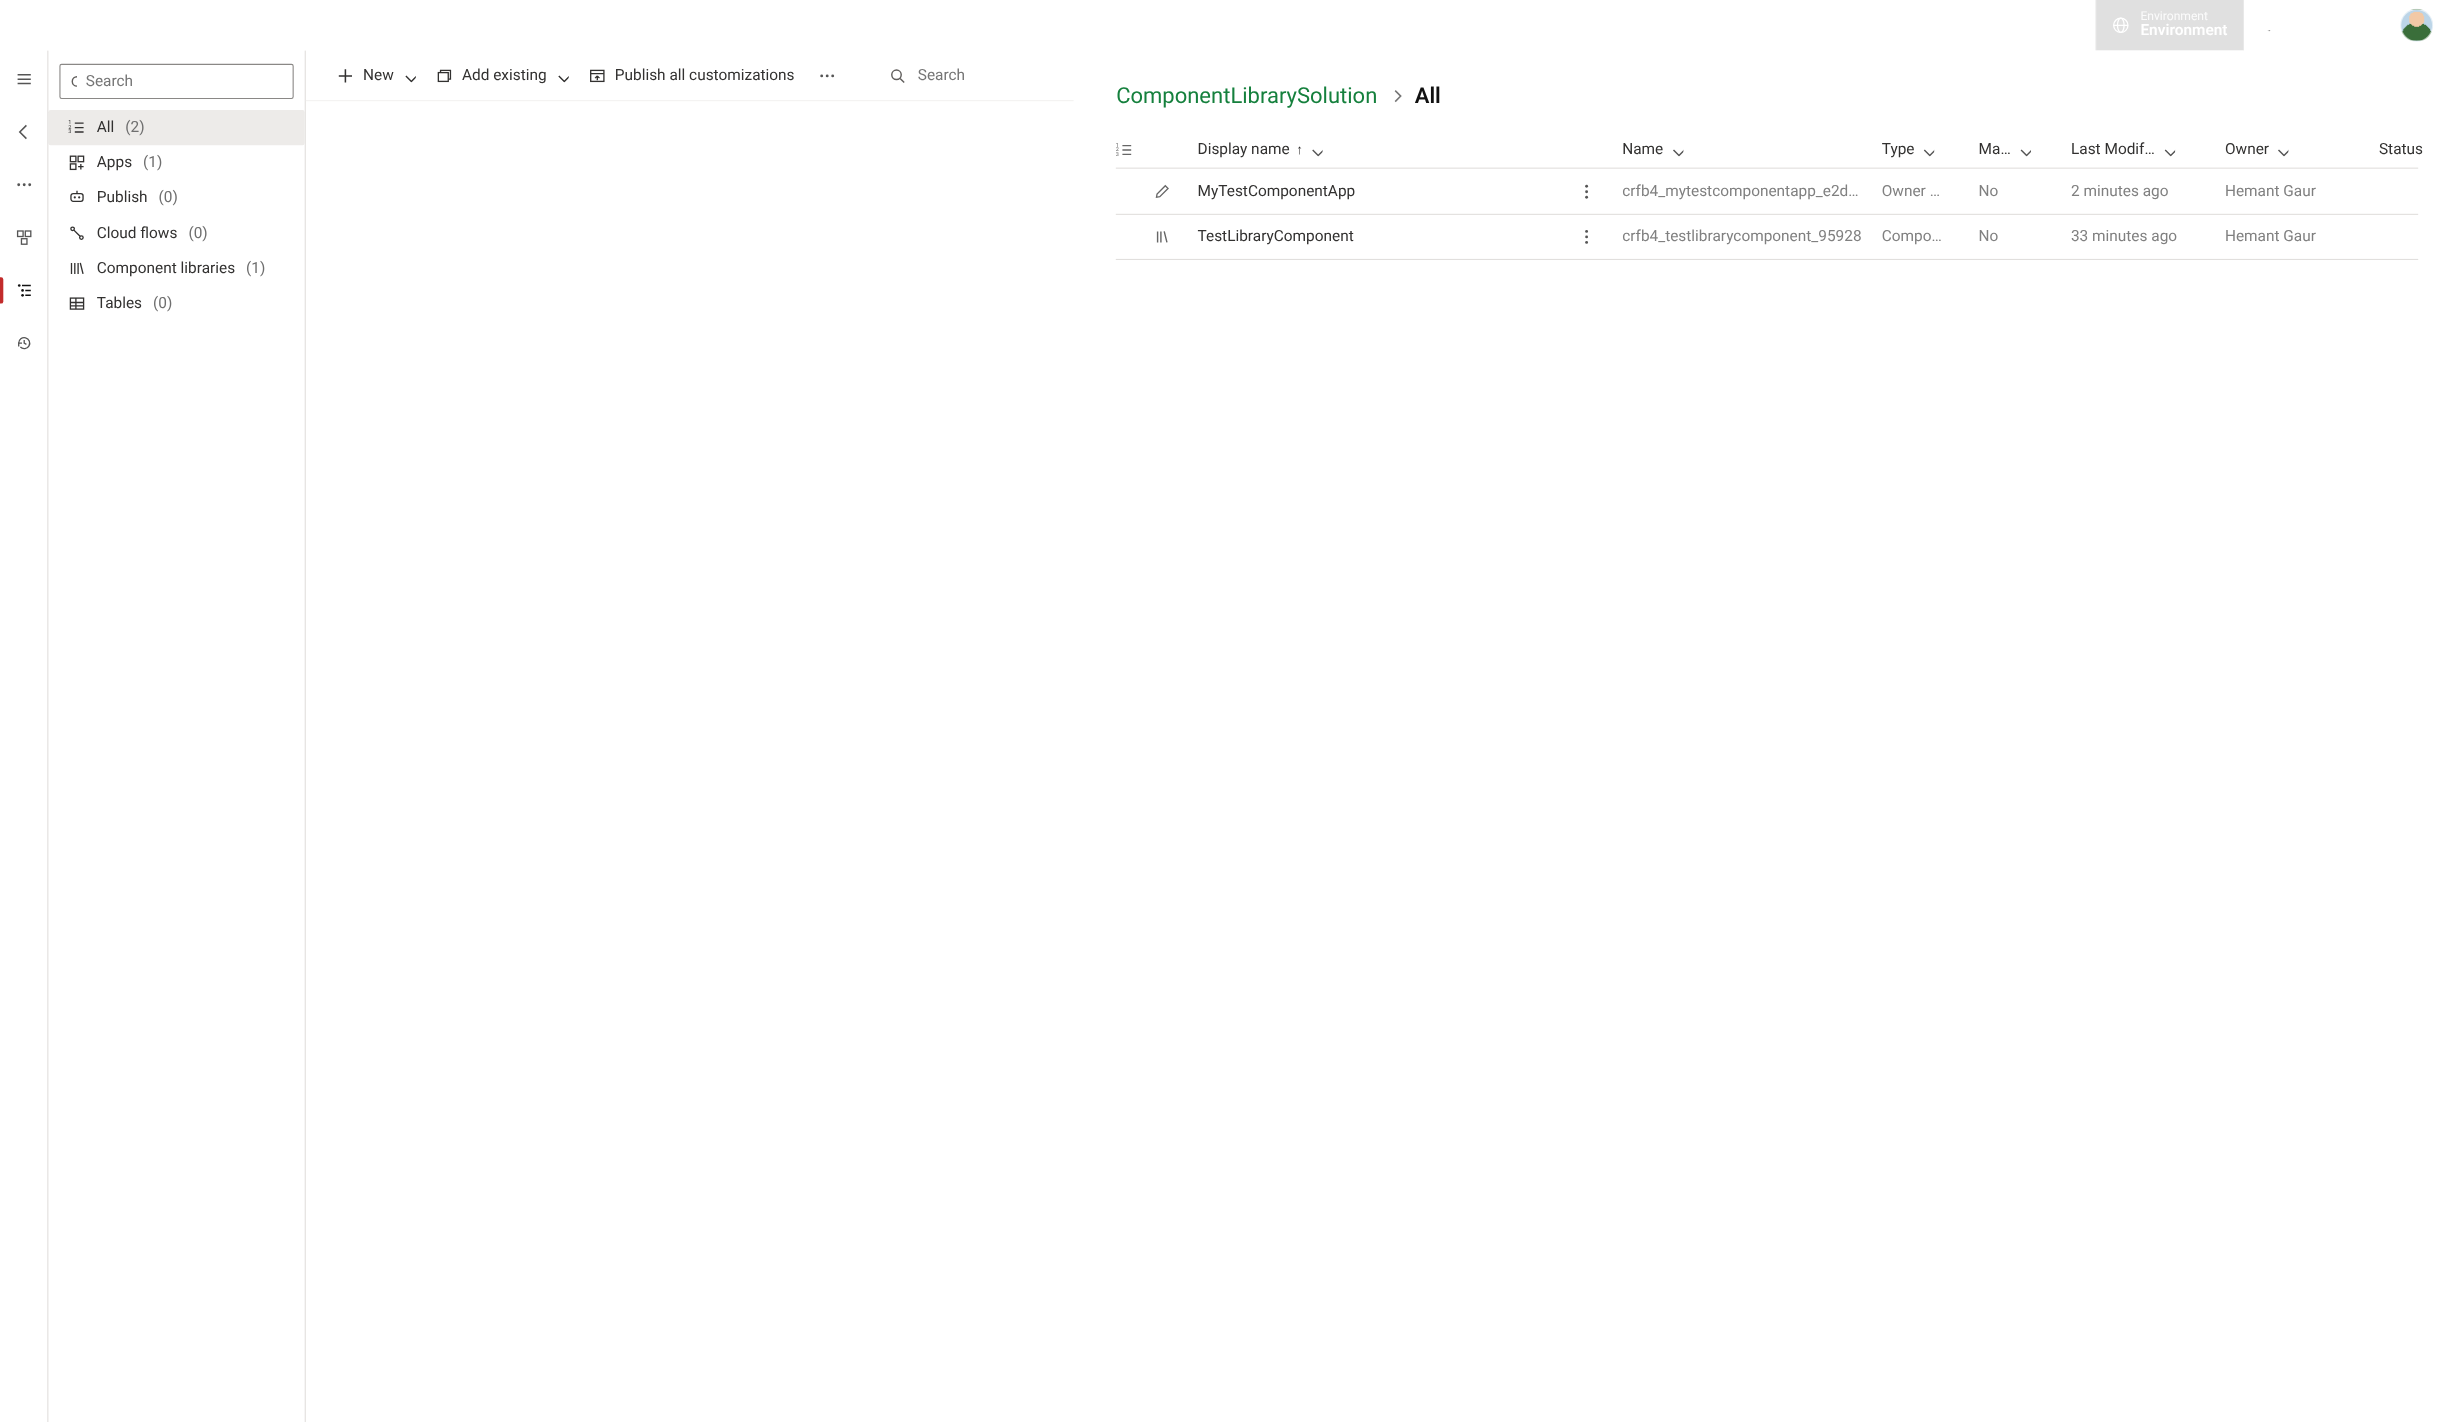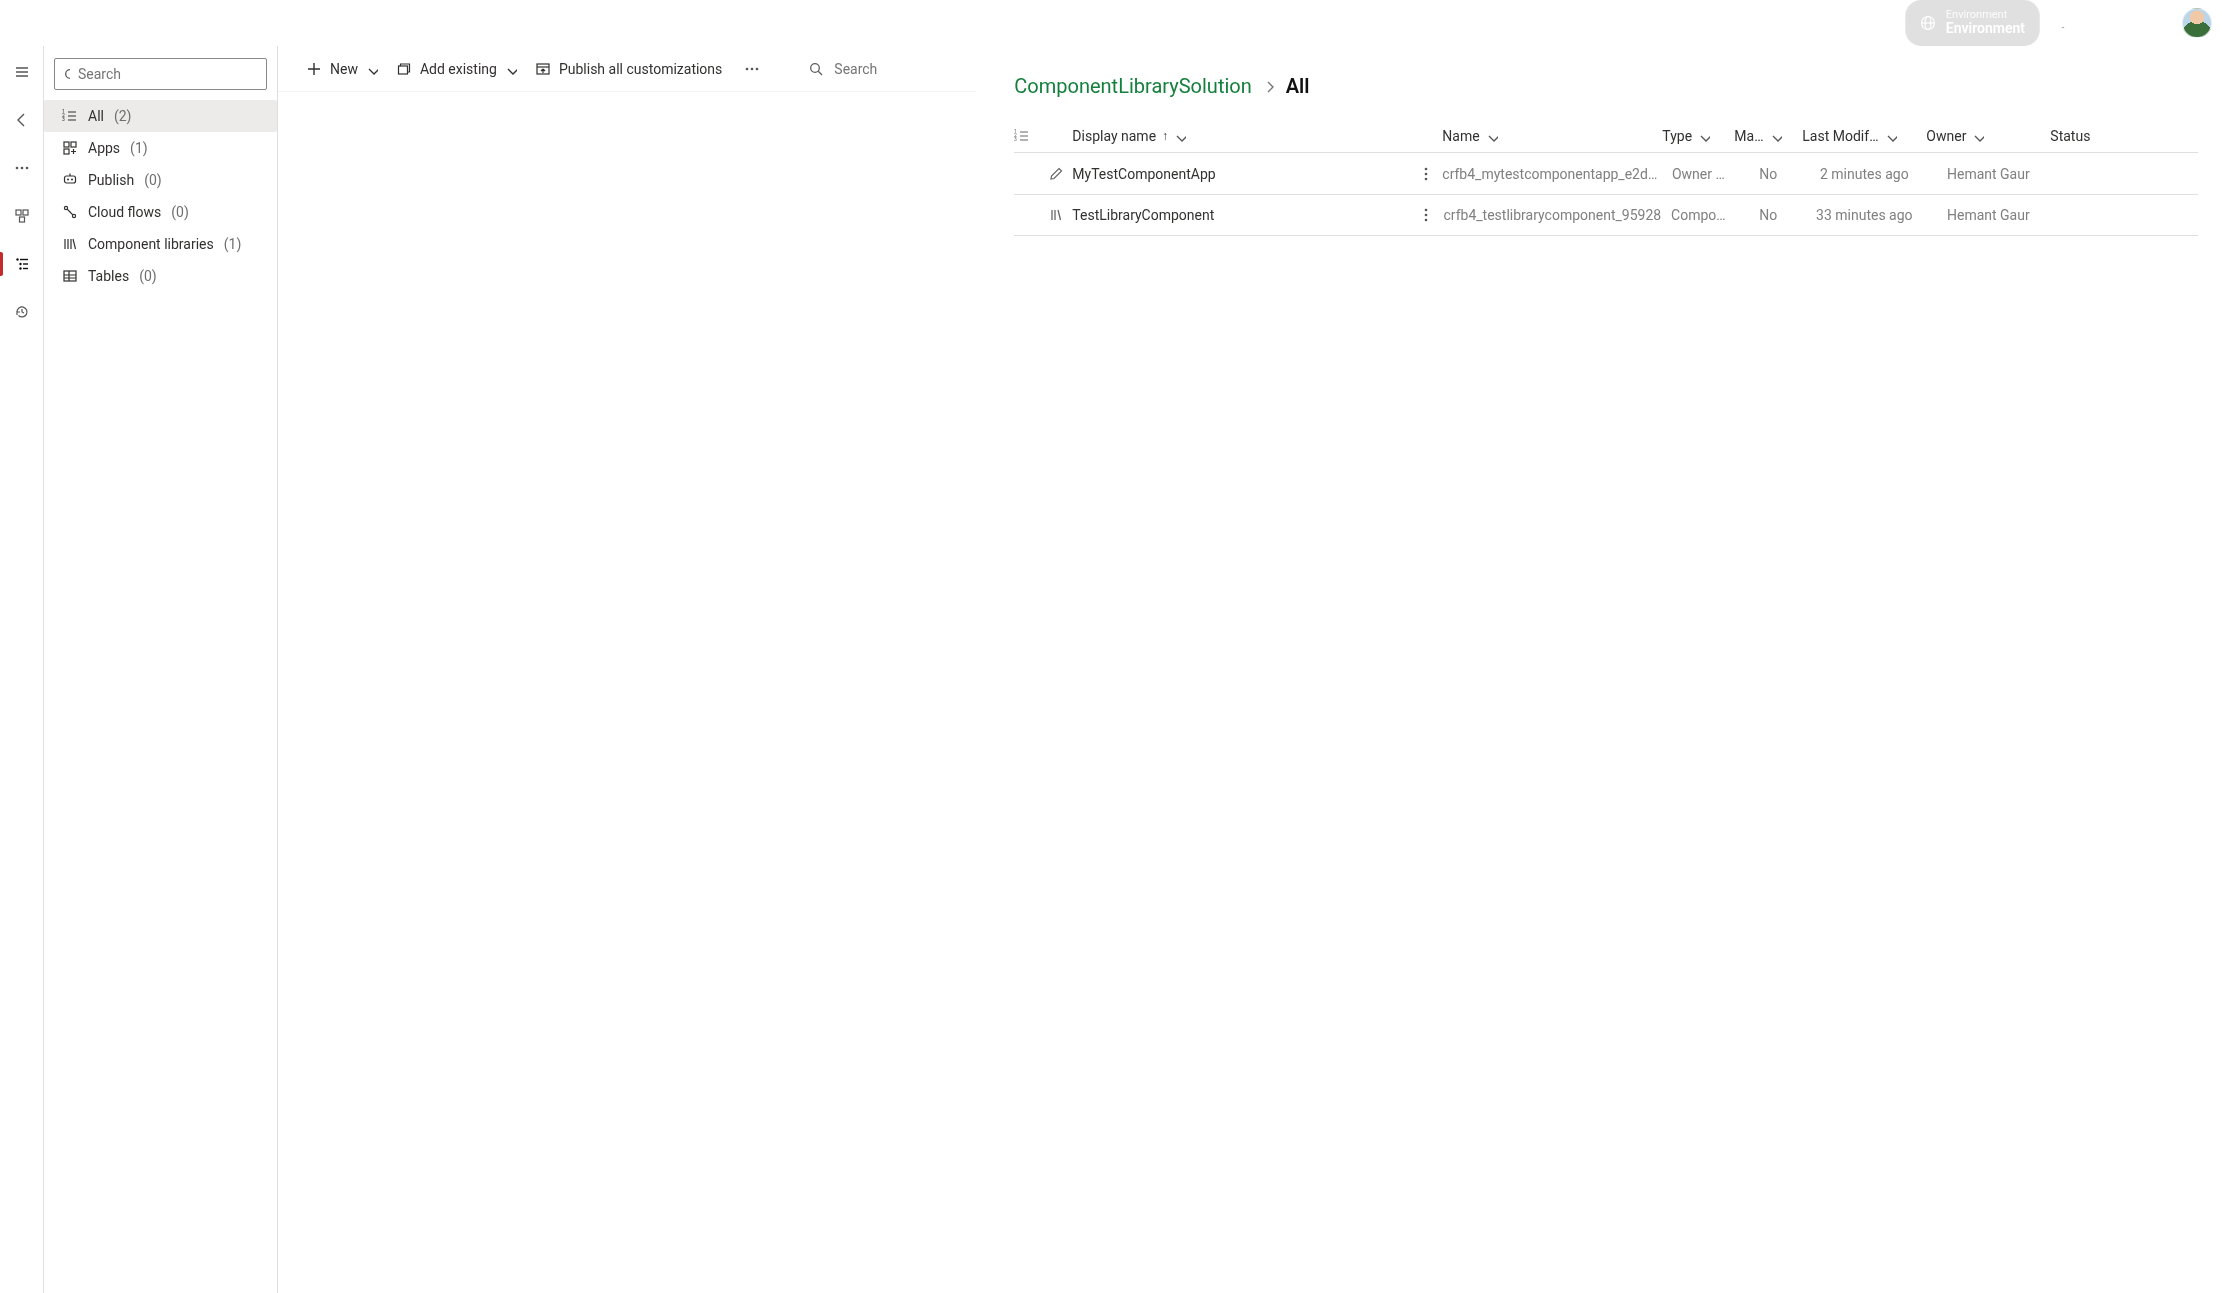--- a/index.html
+++ b/index.html
@@ -69,21 +69,20 @@
   }
   .app-title { font-size: 16px; font-weight: 600; }
   .header-spacer { flex: 1; }
   .env {
     display: flex; align-items: center; gap: 10px;
     padding: 0 14px; height: 100%;
     border-left: 1px solid rgba(255,255,255,0.25);
     border-right: 1px solid rgba(255,255,255,0.25);
     background: rgba(0,0,0,0.12);
     cursor: pointer;
-    border-radius: 16px;
   }
   .env .env-text { line-height: 1.1; }
   .env .env-label { font-size: 11px; opacity: 0.9; }
   .env .env-value { font-size: 14px; font-weight: 600; }
   .hdr-icon {
     width: 46px; height: var(--header-h);
     display: flex; align-items: center; justify-content: center;
     cursor: pointer;
   }
   .avatar {
@@ -164,21 +163,21 @@
 
   .content { flex: 1; overflow: auto; padding: 28px 24px 8px 38px; }
   .crumbs { display: flex; align-items: center; gap: 10px; font-size: 20px; color: #555; }
   .crumbs .solution { color: #15803d; cursor: pointer; }
   .crumbs .sep { color: #777; }
   .crumbs .current { color: #111; font-weight: 600; }
 
   .grid { margin-top: 22px; }
   .grid-head, .grid-row { display: grid; align-items: center;
     grid-template-columns: 58px 370px 220px 72px 68px 124px 124px 70px;
-    column-gap: 0; text-align: center; }
+    column-gap: 16px; }
   .grid-head { color: #323130; font-weight: 400; padding: 8px 0; }
   .col-head { display: flex; align-items: center; gap: 6px; color: #323130; cursor: pointer; }
   .col-head .label { color: #323130; }
   .col-head .chev { color: #555; }
   .grid-row { height: 42px; border-top: 1px solid var(--line); }
   .grid-row:last-child { border-bottom: 1px solid var(--line); }
   .cell { color: var(--text); white-space: nowrap; overflow: hidden; text-overflow: ellipsis; }
   .cell.muted { color: var(--grey); }
   .row-icon { display: flex; align-items: center; justify-content: flex-end; padding-right: 8px; color: #666; }
   .dn-wrap { display: flex; align-items: center; justify-content: space-between; gap: 8px; }

